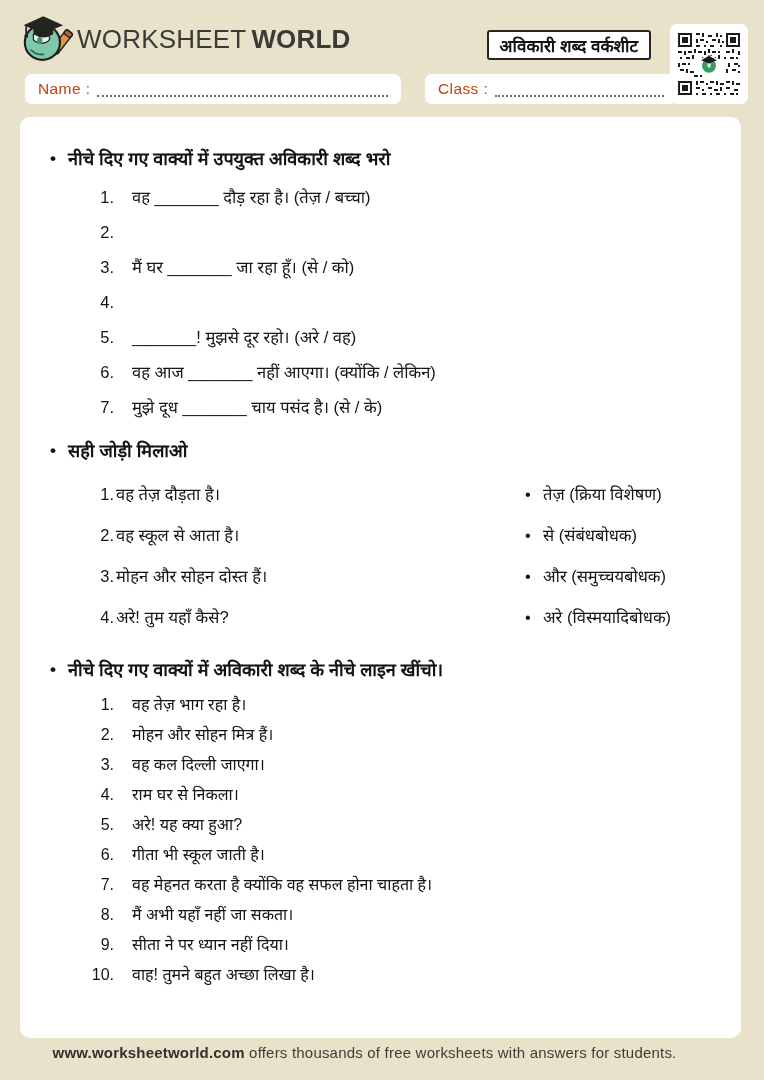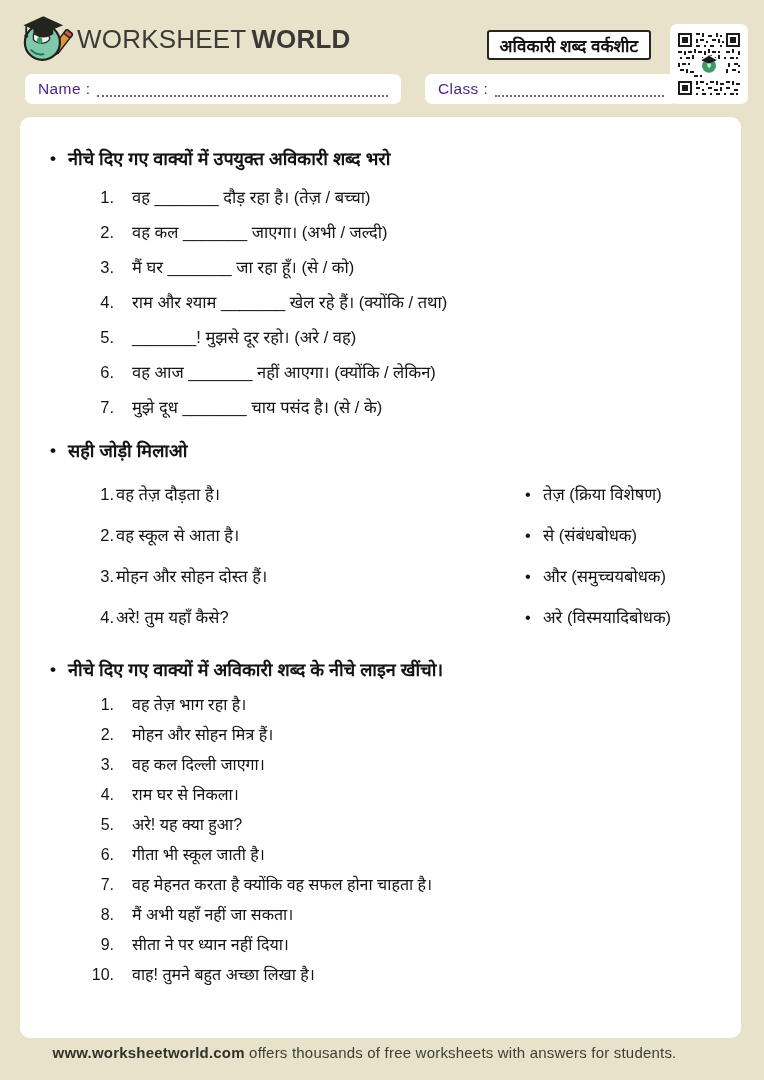--- a/index.html
+++ b/index.html
@@ -18,21 +18,21 @@
     display:flex; align-items:center; padding:12px 11px; font-weight:bold;
     font-size:17px; color:#121212; white-space:nowrap; }
 
   .qr-box { position:absolute; left:670px; top:24px; width:78px; height:80px;
     background:#ffffff; border-radius:7px; display:flex; align-items:center; justify-content:center; }
 
   .field { position:absolute; top:74px; height:30px; background:#ffffff;
     border-radius:7px; display:flex; align-items:center; padding:0 13px; }
   .field.name { left:25px; width:376px; }
   .field.class { left:425px; width:252px; }
-  .field-label { font-size:15.5px; color:#4c1d95; font-weight:500; letter-spacing:.4px; white-space:nowrap; }
+  .field-label { font-size:15.5px; color:#c2410c; font-weight:500; letter-spacing:.4px; white-space:nowrap; }
   .dotted { flex:1; margin-left:7px; height:15px; border-bottom:2px dotted #6e6e67; }
 
   
   .card { position:absolute; left:20px; top:117px; width:721px; height:921px;
     background:#ffffff; border-radius:10px; padding:30px 18px 0 30px; color:#141414; }
 
   .heading-row { display:flex; align-items:flex-start; font-weight:bold; font-size:18px; color:#131313; line-height:24px; }
   .heading-row .bullet { width:18px; flex:0 0 18px; font-size:17px; }
 
   .items { margin:15px 0 0 38px; }
@@ -119,29 +119,27 @@
         <span class="bullet">•</span>
         <span>नीचे दिए गए वाक्यों में उपयुक्त अविकारी शब्द भरो</span>
       </div>
       <div class="items">
         <div class="item">
             <span class="num">1.</span>
             <span class="txt">वह _______ दौड़ रहा है। (तेज़ / बच्चा)</span>
           </div>
         <div class="item">
             <span class="num">2.</span>
-            <span class="txt">वह कल _______ जाएगा। (अभी / जल्दी)</span>
           </div>
         <div class="item">
             <span class="num">3.</span>
             <span class="txt">मैं घर _______ जा रहा हूँ। (से / को)</span>
           </div>
         <div class="item">
             <span class="num">4.</span>
-            <span class="txt">राम और श्याम _______ खेल रहे हैं। (क्योंकि / तथा)</span>
           </div>
         <div class="item">
             <span class="num">5.</span>
             <span class="txt">_______! मुझसे दूर रहो। (अरे / वह)</span>
           </div>
         <div class="item">
             <span class="num">6.</span>
             <span class="txt">वह आज _______ नहीं आएगा। (क्योंकि / लेकिन)</span>
           </div>
         <div class="item">

